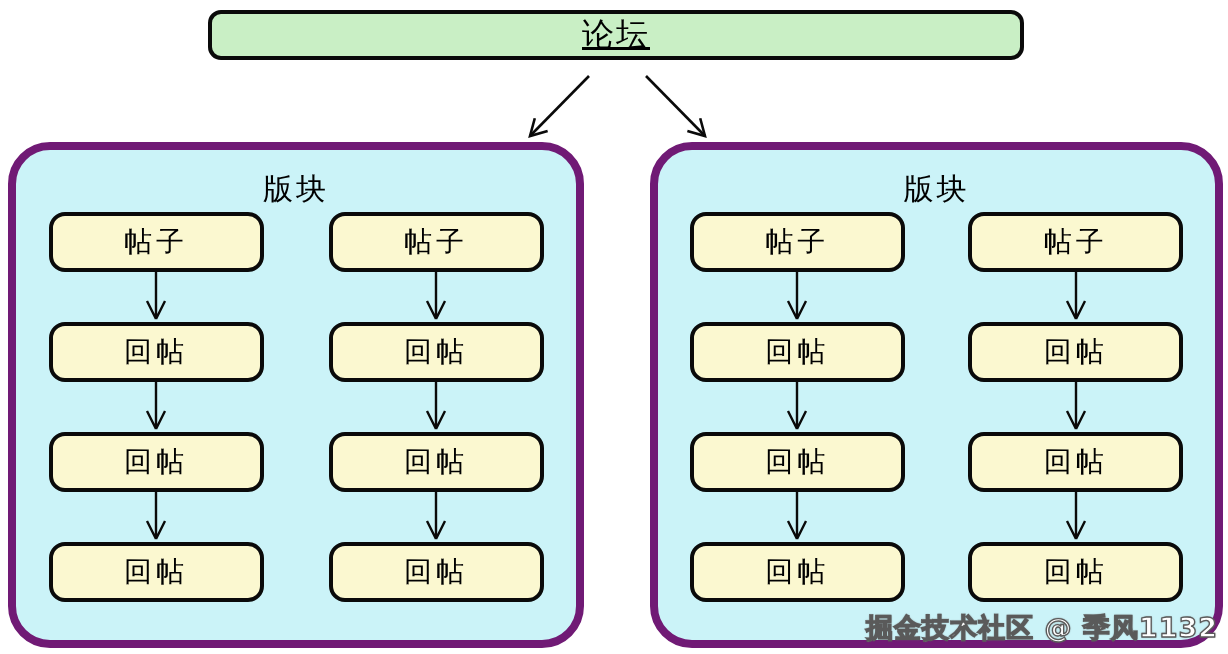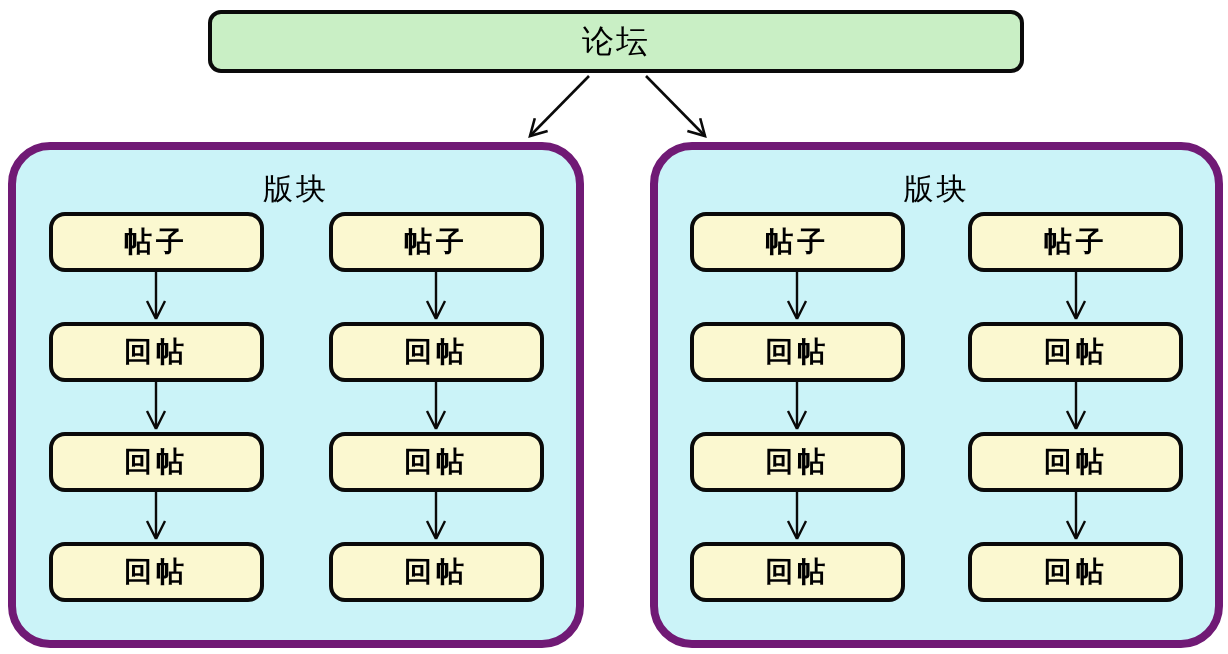--- a/index.html
+++ b/index.html
@@ -9,28 +9,29 @@
     height: 654px;
     background: #ffffff;
     overflow: hidden;
     font-family: "DejaVu Serif", "Liberation Serif", serif;
     color: #000000;
   }
   
   .forum-node {
     position: absolute;
     left: 208px; top: 10px;
-    width: 816px; height: 63px;
+    width: 816px; height: 50px;
     box-sizing: border-box;
     background: #c9efc5;
     border: 4px solid #0a0a0a;
     border-radius: 13px;
     display: flex; align-items: center; justify-content: center;
     font-size: 32px;
     letter-spacing: 2px;
+    text-decoration: underline;
   }
   
   .link-arrows {
     position: absolute; left: 0; top: 0;
     width: 1228px; height: 654px;
     pointer-events: none;
   }
   
   .section {
     position: absolute;
@@ -67,21 +68,20 @@
   .node {
     box-sizing: border-box;
     width: 215px; height: 60px;
     background: #fbf8d0;
     border: 4px solid #0a0a0a;
     border-radius: 16px;
     display: flex; align-items: center; justify-content: center;
     font-size: 28px;
     letter-spacing: 4px;
     flex: 0 0 auto;
-    font-weight: bold;
   }
   .v-arrow {
     flex: 0 0 auto;
     display: block;
     height: 50px; width: 34px;
   }
   
   .watermark {
     position: absolute;
     right: 10px; bottom: 8px;
@@ -217,14 +217,15 @@
             <path d="M17,0 L17,46 M17,47 L8,29 M17,47 L26,29" fill="none" stroke="#0a0a0a" stroke-width="2.4"></path>
           </svg>
         <div class="node">
             <span>回帖</span>
           </div>
       </div>
 
     </div>
   </div>
 
+  <div class="watermark">掘金技术社区 @ 季风1132</div>
 
 </div>
 
 </body></html>

